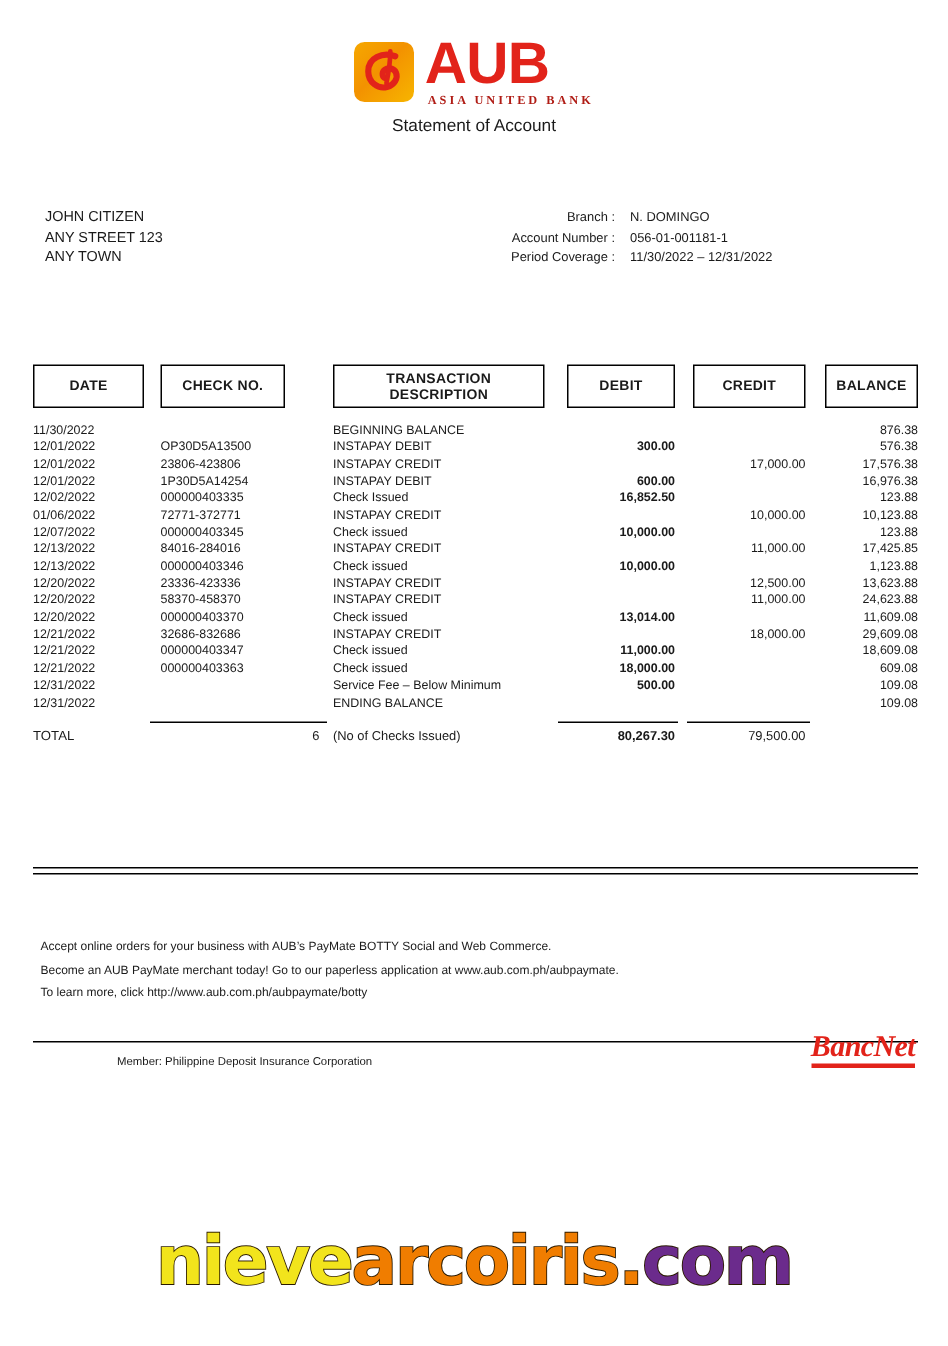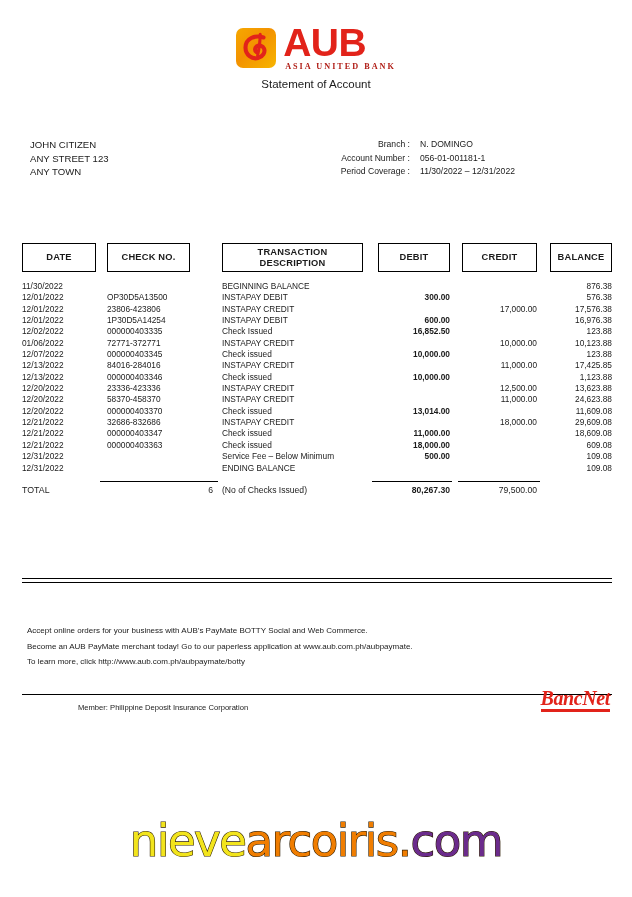--- a/index.html
+++ b/index.html
@@ -251,21 +251,21 @@
   }
 
   
   .watermark {
     position: absolute;
     left: 0;
     right: 0;
     top: 818px;
     text-align: center;
     font-size: 45px;
-    font-weight: normal;
+    font-weight: bold;
     font-family: "DejaVu Sans", sans-serif;
     letter-spacing: -1.5px;
     line-height: 1;
     white-space: nowrap;
   }
   .wm-1 { color: #f2e41c; }
   .wm-2 { color: #f07d00; }
   .wm-3 { color: #6b2b8c; }
   .watermark span {
     -webkit-text-stroke: 1.2px #2a1a00;

